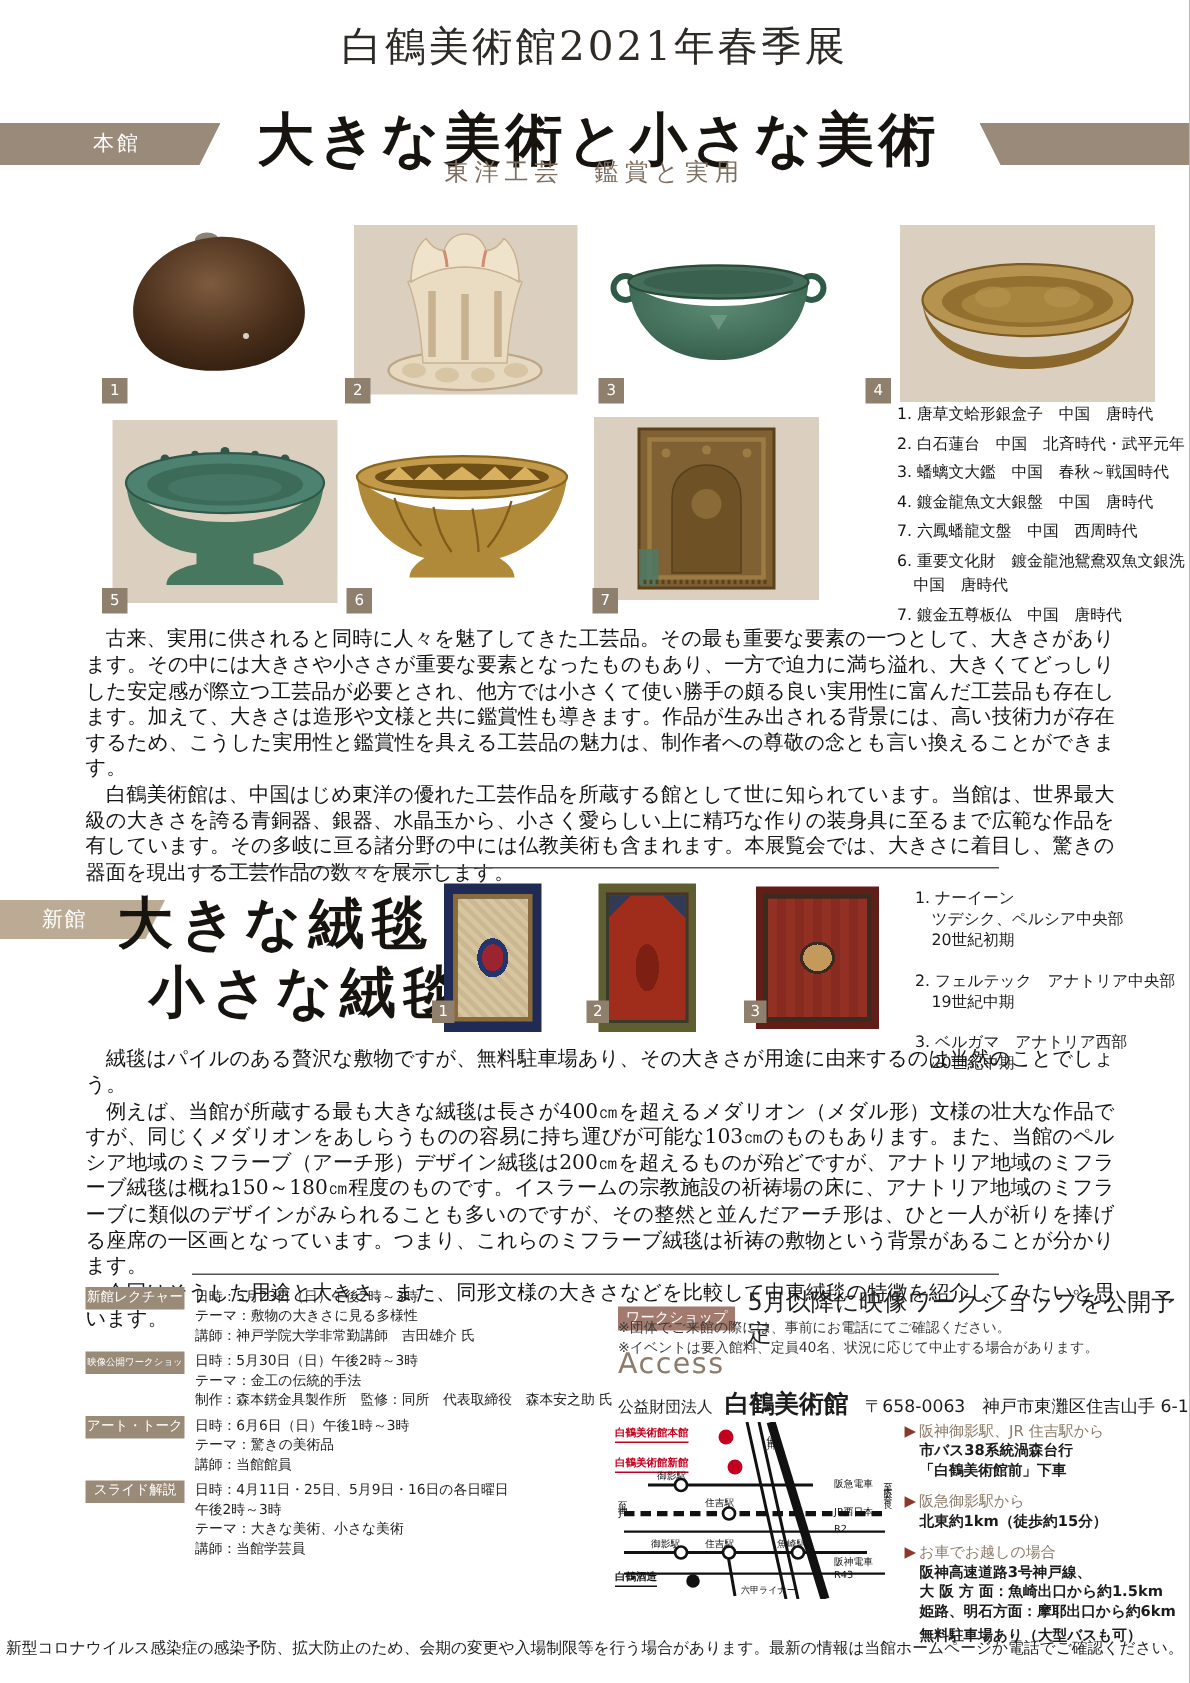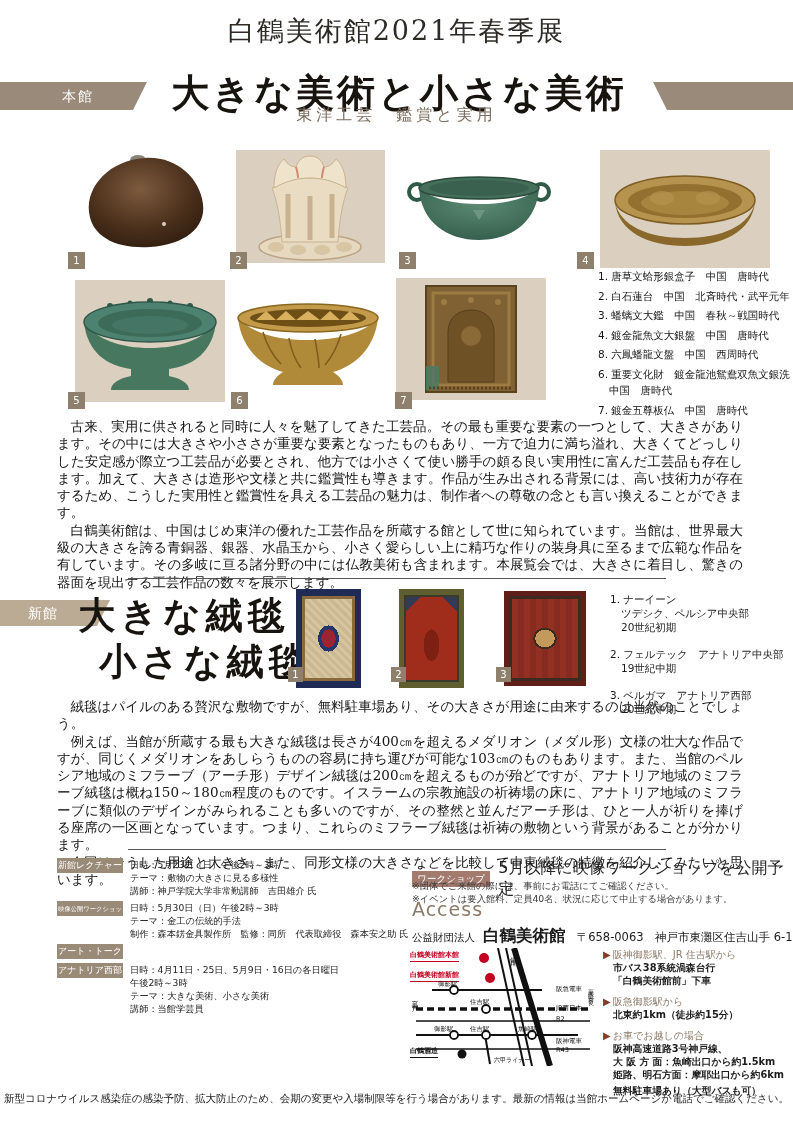--- a/index.html
+++ b/index.html
@@ -208,21 +208,21 @@
   <div class="badge" style="left:577px;top:252px;">4</div>
   <div class="badge" style="left:68px;top:392px;">5</div>
   <div class="badge" style="left:231px;top:392px;">6</div>
   <div class="badge" style="left:395px;top:392px;">7</div>
 
   <div class="abs itemlist">
     <div class="row">1. 唐草文蛤形銀盒子　中国　唐時代</div>
     <div class="row">2. 白石蓮台　中国　北斉時代・武平元年</div>
     <div class="row">3. 蟠螭文大鑑　中国　春秋～戦国時代</div>
     <div class="row">4. 鍍金龍魚文大銀盤　中国　唐時代</div>
-    <div class="row">8. 六鳳蟠龍文盤　中国　西周時代</div>
+    <div class="row">7. 六鳳蟠龍文盤　中国　西周時代</div>
     <div class="row">6. 重要文化財　鍍金龍池鴛鴦双魚文銀洗</div>
     <div class="row cont">中国　唐時代</div>
     <div class="row">7. 鍍金五尊板仏　中国　唐時代</div>
   </div>
 
   <div class="abs bodytext" style="top:418px;">
     <div>　古来、実用に供されると同時に人々を魅了してきた工芸品。その最も重要な要素の一つとして、大きさがあります。その中には大きさや小ささが重要な要素となったものもあり、一方で迫力に満ち溢れ、大きくてどっしりした安定感が際立つ工芸品が必要とされ、他方では小さくて使い勝手の頗る良い実用性に富んだ工芸品も存在します。加えて、大きさは造形や文様と共に鑑賞性も導きます。作品が生み出される背景には、高い技術力が存在するため、こうした実用性と鑑賞性を具える工芸品の魅力は、制作者への尊敬の念とも言い換えることができます。</div>
     <div>　白鶴美術館は、中国はじめ東洋の優れた工芸作品を所蔵する館として世に知られています。当館は、世界最大級の大きさを誇る青銅器、銀器、水晶玉から、小さく愛らしい上に精巧な作りの装身具に至るまで広範な作品を有しています。その多岐に亘る諸分野の中には仏教美術も含まれます。本展覧会では、大きさに着目し、驚きの器面を現出する工芸作品の数々を展示します。</div>
   </div>
   <div class="abs divider" style="left:128px;top:578px;width:538px;"></div>
@@ -283,23 +283,28 @@
     <div class="event">
       <div class="lbl tight">映像公開ワークショップ</div>
       <div class="body">
         <div>日時：5月30日（日）午後2時～3時</div>
         <div>テーマ：金工の伝統的手法</div>
         <div>制作：森本錺金具製作所　監修：同所　代表取締役　森本安之助 氏</div>
       </div>
     </div>
     <div class="event">
       <div class="lbl">アート・トーク</div>
+      <div class="body">
+        <div>日時：6月6日（日）午後1時～3時</div>
+        <div>テーマ：驚きの美術品</div>
+        <div>講師：当館館員</div>
+      </div>
     </div>
     <div class="event">
-      <div class="lbl">アナトリア西部</div>
+      <div class="lbl">スライド解説</div>
       <div class="body">
         <div>日時：4月11日・25日、5月9日・16日の各日曜日</div>
         <div>午後2時～3時</div>
         <div>テーマ：大きな美術、小さな美術</div>
         <div>講師：当館学芸員</div>
       </div>
     </div>
   </div>
 
   <div class="abs ws-row">

